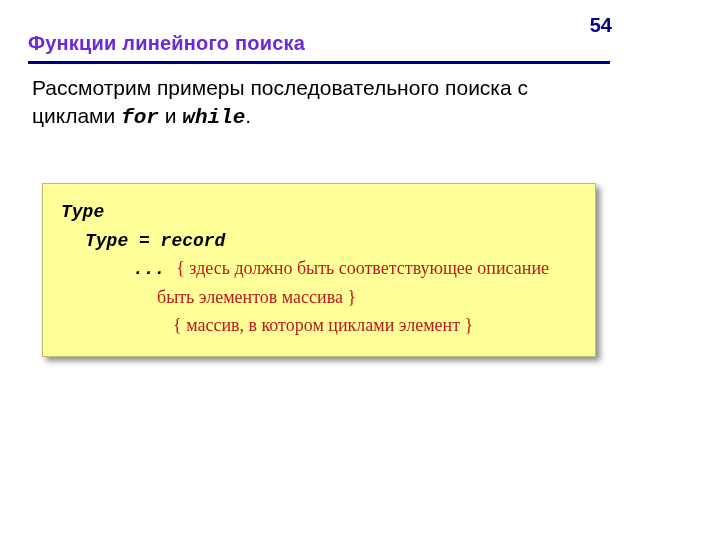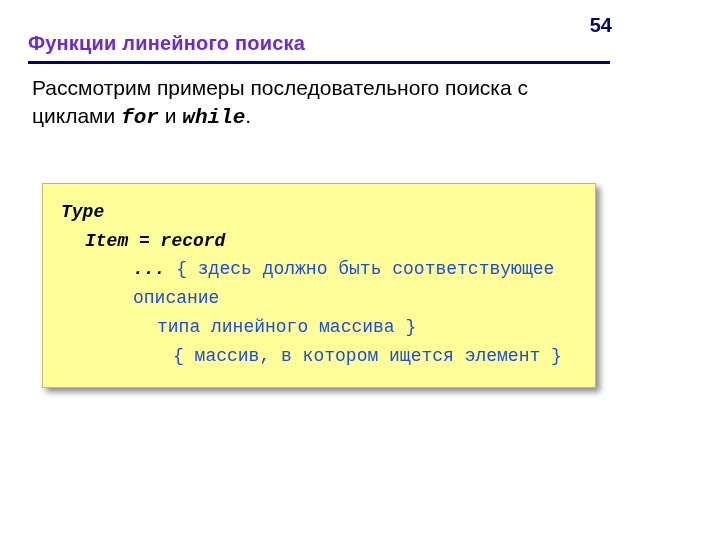--- a/index.html
+++ b/index.html
@@ -66,22 +66,22 @@
     line-height: 1.55;
   }
   .code-kw {
     font-family: "Courier New", Courier, monospace;
     font-style: italic;
     font-weight: 700;
     color: #000;
     white-space: pre;
   }
   .code-cmt {
-    color: #1d4ed8;
-    font-family: Liberation Mono, monospace;
+    color: #b91c1c;
+    font-family: Liberation Serif, serif;
     font-style: normal;
     font-weight: 400;
     text-align: center;
   }
   .line { white-space: pre-wrap; }
   .ind1 { padding-left: 24px; }
   .ind2 { padding-left: 72px; }
   .ind2b{ padding-left: 96px; }
   .ind3 { padding-left: 112px; }
 </style>
@@ -95,20 +95,20 @@
   <div class="title">Функции линейного поиска</div>
   <hr class="rule">
 
   <p class="intro">
     <span>Рассмотрим примеры последовательного поиска с циклами </span><span class="kw">for</span><span> и </span><span class="kw">while</span><span>.</span>
   </p>
 
   <div class="codebox-wrap">
     <div class="codebox">
       <div class="line"><span class="code-kw">Type</span></div>
-      <div class="line ind1"><span class="code-kw">Item = record</span></div>
+      <div class="line ind1"><span class="code-kw">Type = record</span></div>
       <div class="line ind2"><span class="code-kw">... </span><span class="code-cmt">{ здесь должно быть соответствующее описание</span></div>
-      <div class="line ind2b"><span class="code-cmt">типа линейного массива }</span></div>
-      <div class="line ind3"><span class="code-cmt">{ массив, в котором ищется элемент }</span></div>
+      <div class="line ind2b"><span class="code-cmt">быть элементов массива }</span></div>
+      <div class="line ind3"><span class="code-cmt">{ массив, в котором циклами элемент }</span></div>
     </div>
   </div>
 
 </div>
 
 </body></html>

